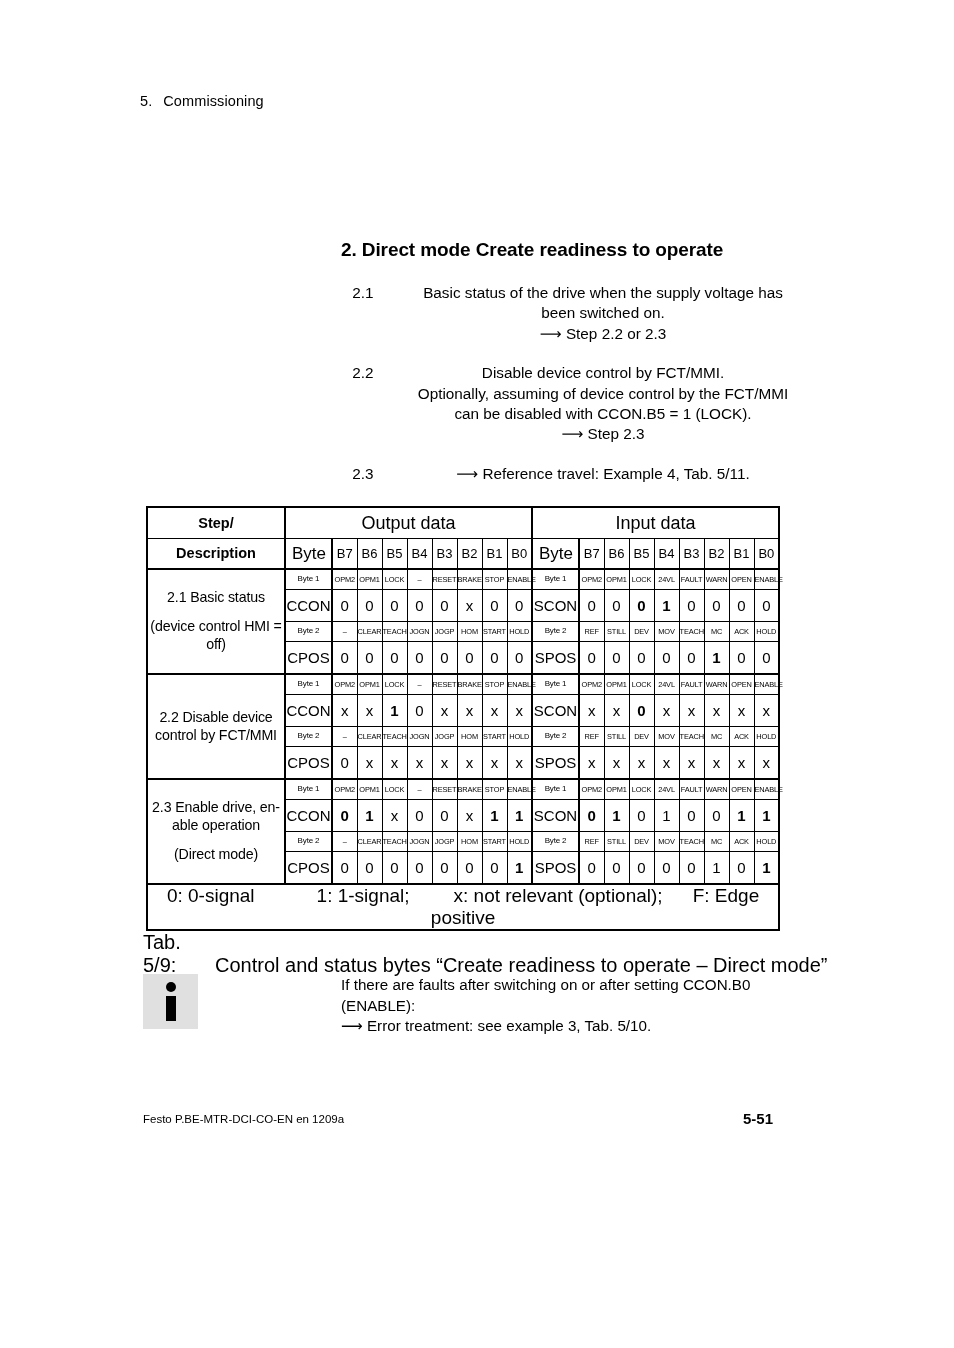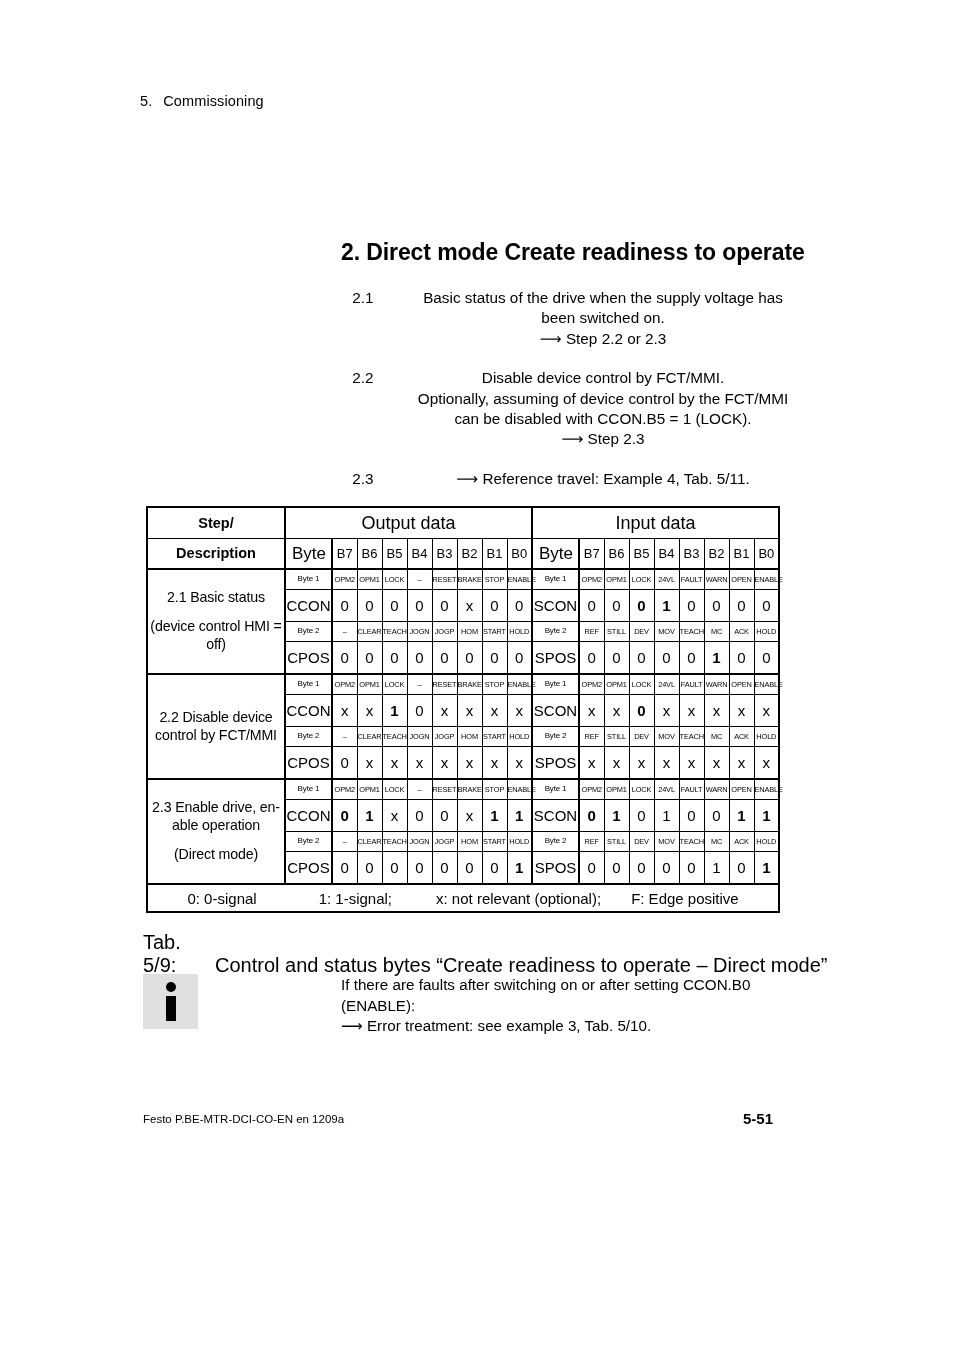--- a/index.html
+++ b/index.html
@@ -31,21 +31,21 @@
   .running-header .num { margin-right: 11px; }
 
   
   .content {
     position: absolute;
     left: 341px;
     top: 239px;
     width: 480px;
   }
   h1.section-title {
-    font-size: 23px;
+    font-size: 19px;
     font-weight: bold;
     margin: 0 0 22px 0;
     letter-spacing: -0.1px;
   }
   .step {
     display: flex;
     margin-bottom: 19px;
     font-size: 15.3px;
     line-height: 1.335;
     text-align: center;
@@ -150,21 +150,21 @@
     border-left: 2.5px solid #000 !important;
   }
   td.desc .gap { display: block; height: 11px; }
   td.desc .ln { display: block; }
 
   
   .legend td {
     height: 26px;
     text-align: left;
     padding-left: 6px;
-    font-size: 15px;
+    font-size: 19px;
     border-top: 2.5px solid #000 !important;
   }
   .legend .sp1 { display: inline-block; width: 62px; }
   .legend .sp2 { display: inline-block; width: 44px; }
   .legend .sp3 { display: inline-block; width: 30px; }
 
   
   .caption {
     position: absolute;
     left: 143px;

